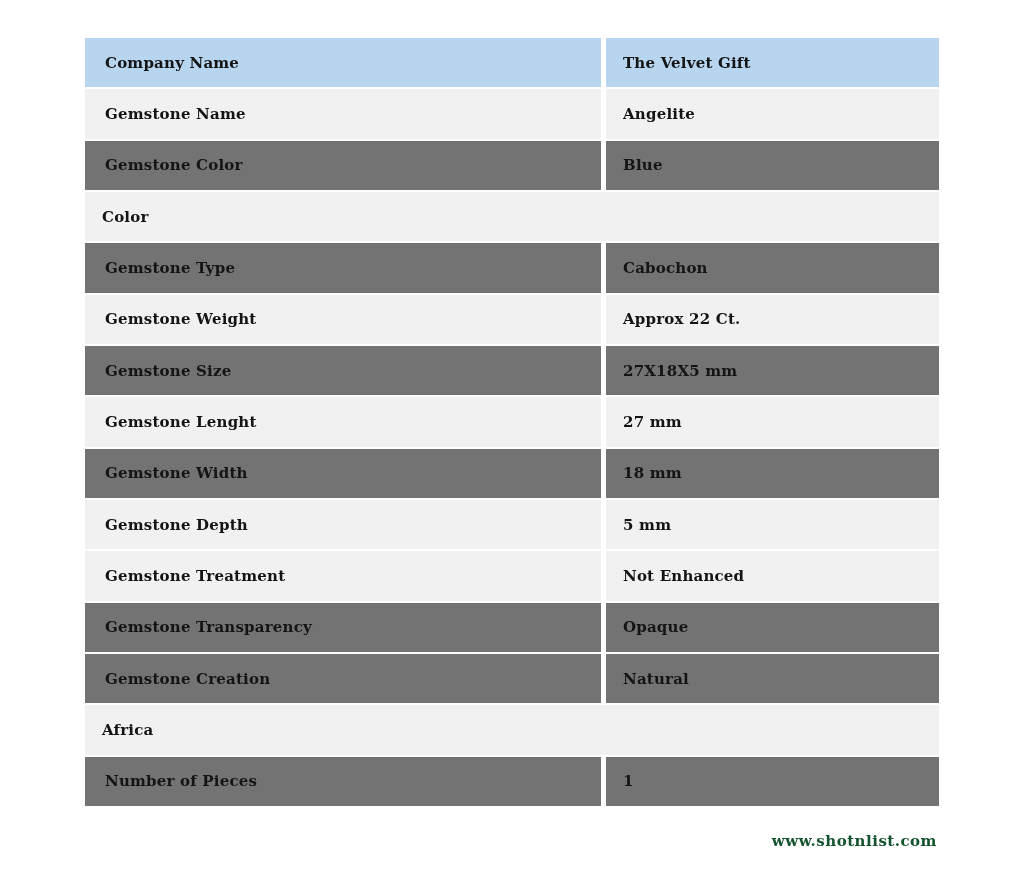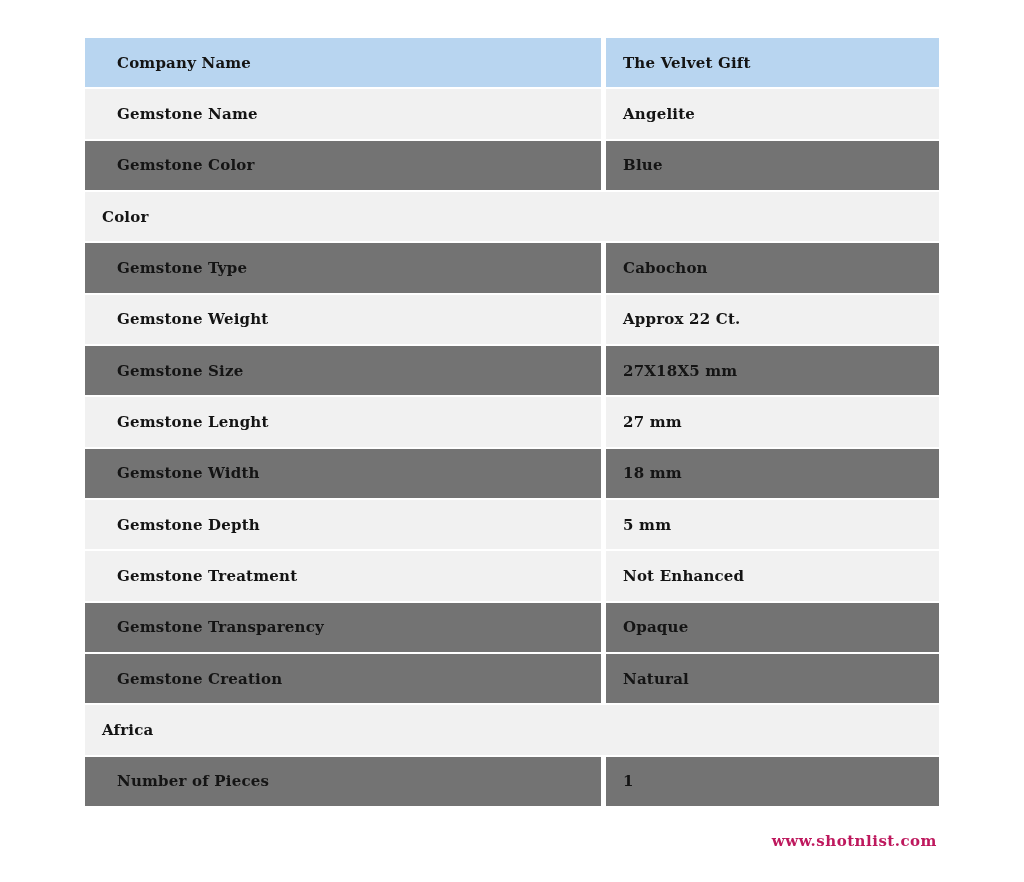--- a/index.html
+++ b/index.html
@@ -32,36 +32,36 @@
     border-bottom: 2px solid #ffffff;
     font-size: 15px;
     font-weight: bold;
     color: #141414;
     letter-spacing: 0.2px;
     white-space: nowrap;
   }
   .cell.left {
     width: 516px;
     margin-right: 5px;
-    padding-left: 32px;
+    padding-left: 20px;
   }
   .cell.right {
     flex: 1;
     padding-left: 17px;
   }
   .row.header .cell { background: #b8d5f0; }
   .row.alt .cell    { background: #f1f1f1; }
   .row.plain .cell  { background: #737373; }
   .watermark {
     position: absolute;
     top: 832px;
     right: 87px;
     font-size: 15px;
     font-weight: bold;
-    color: #be185d;
+    color: #14532d;
     letter-spacing: 0.5px;
   }
 </style>
 </head>
 <body>
 
 <div class="page">
 
   <div class="spec-table">
     <div class="row header">

